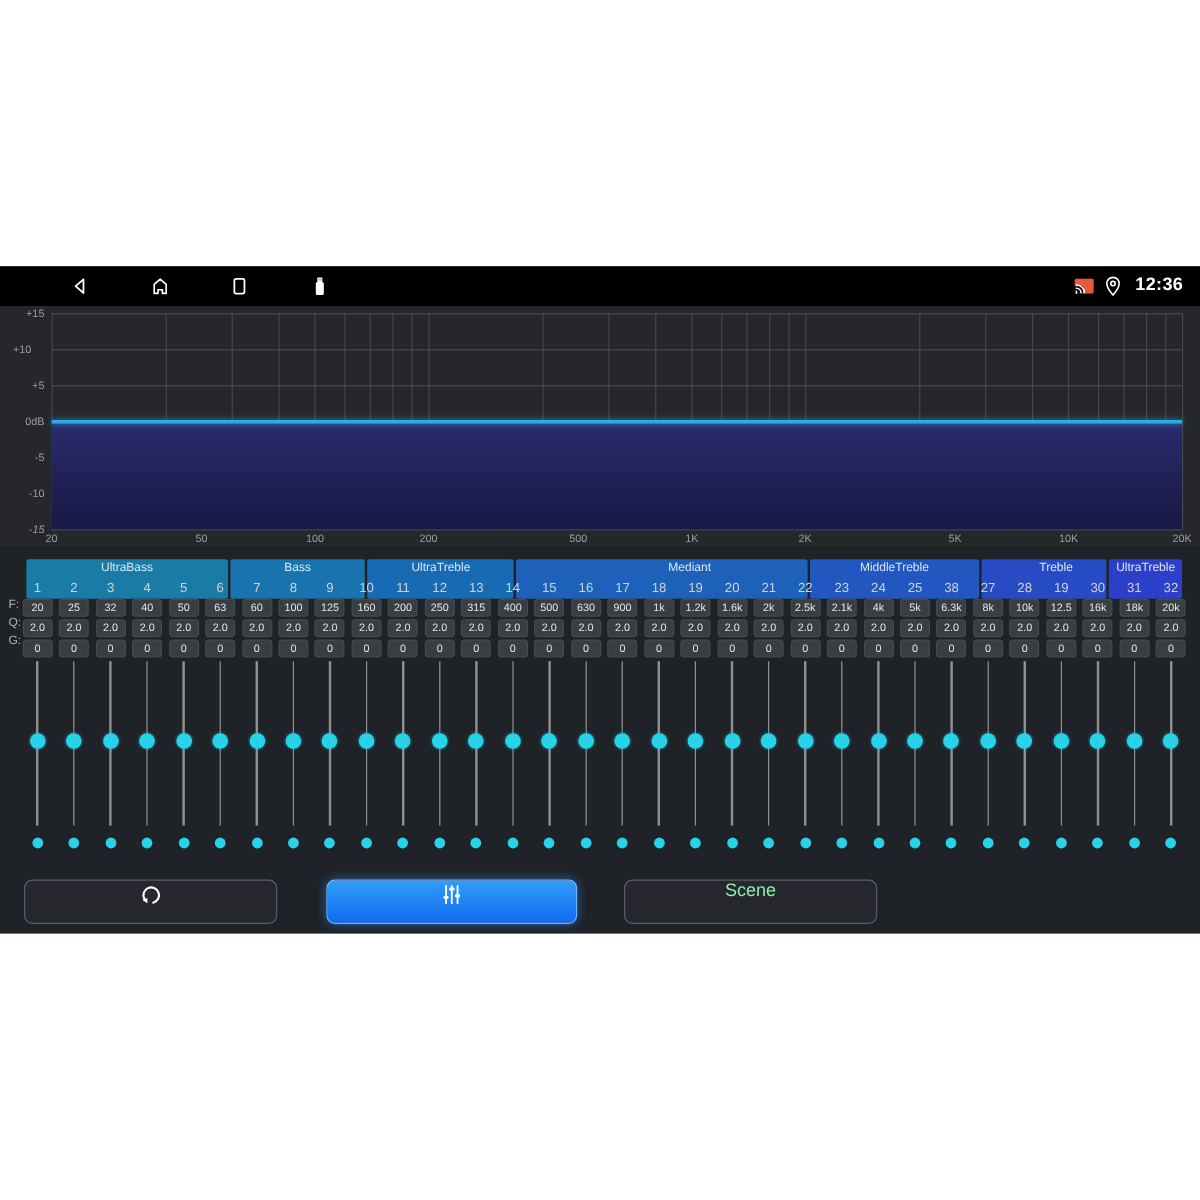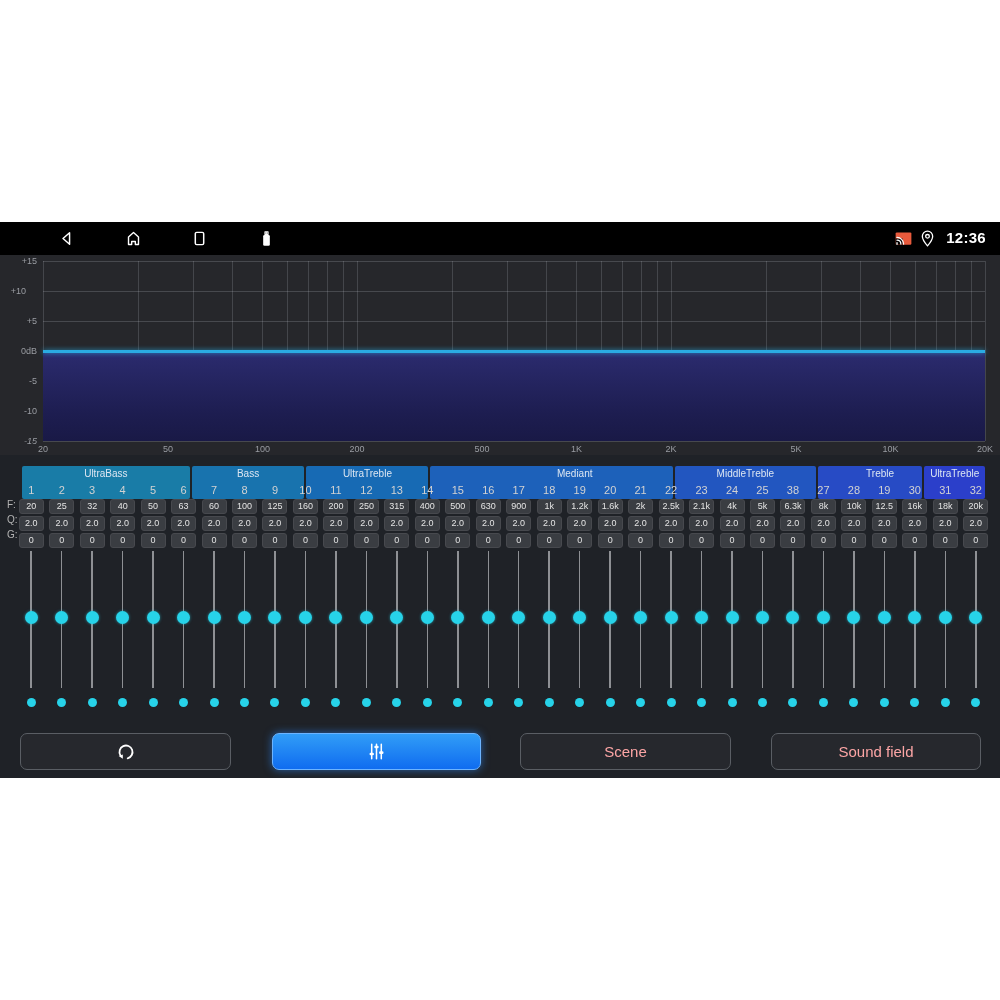--- a/index.html
+++ b/index.html
@@ -43,22 +43,22 @@
   .scell{position:relative;}
   .track{position:absolute;left:50%;top:0;width:1.5px;height:137px;margin-left:-0.75px;
          background:rgba(170,172,176,.8);}
   .knob{position:absolute;left:50%;width:13px;height:13px;margin-left:-6.5px;border-radius:50%;
         background:#27d3e9;box-shadow:0 0 3px rgba(39,211,233,.6);}
   .dots{position:absolute;left:16px;top:471px;width:975px;display:grid;grid-template-columns:repeat(32,1fr);}
   .sdot{width:9px;height:9px;border-radius:50%;background:#27d3e9;margin:5px auto 0;}
 
   
   .btnrow{position:absolute;left:0;top:511px;width:1000px;height:37px;}
-  .btn{position:absolute;top:0;height:37px;border-radius:7px;display:flex;align-items:center;
-       justify-content:center;font-size:15px;color:#fca5a5;background:#26282d;
+  .btn{position:absolute;top:0;height:37px;border-radius:7px;display:flex;
+       justify-content:center;font-size:15px;color:#86efac;background:#26282d;
        border:1px solid #5a5e64;box-sizing:border-box;cursor:pointer;}
   .btn.blue{background:linear-gradient(180deg,#319df7 0%,#0f6cf0 100%);border:1px solid #6cb4ff;
             box-shadow:0 0 9px rgba(45,140,255,.6);}
 </style>
 </head>
 <body>
 
 <div class="screen">
   <div class="ui">
 
@@ -601,19 +601,16 @@
         <svg width="23" height="23" viewBox="0 0 24 24">
           <path d="M7 4.5v15M12 4.5v15M17 4.5v15" stroke="#fff" stroke-width="1.6" stroke-linecap="round"></path>
           <rect x="4.7" y="13.2" width="4.6" height="2.7" rx="1.3" fill="#fff"></rect>
           <rect x="9.7" y="5.9" width="4.6" height="2.7" rx="1.3" fill="#fff"></rect>
           <rect x="14.7" y="11.8" width="4.6" height="2.7" rx="1.3" fill="#fff"></rect>
         </svg>
       </div>
       <div class="btn" style="left:520px;width:211px">
         <span>Scene</span>
       </div>
-      <div class="btn" style="left:771px;width:210px">
-        <span>Sound field</span>
-      </div>
     </div>
 
   </div>
 </div>
 
 </body></html>

